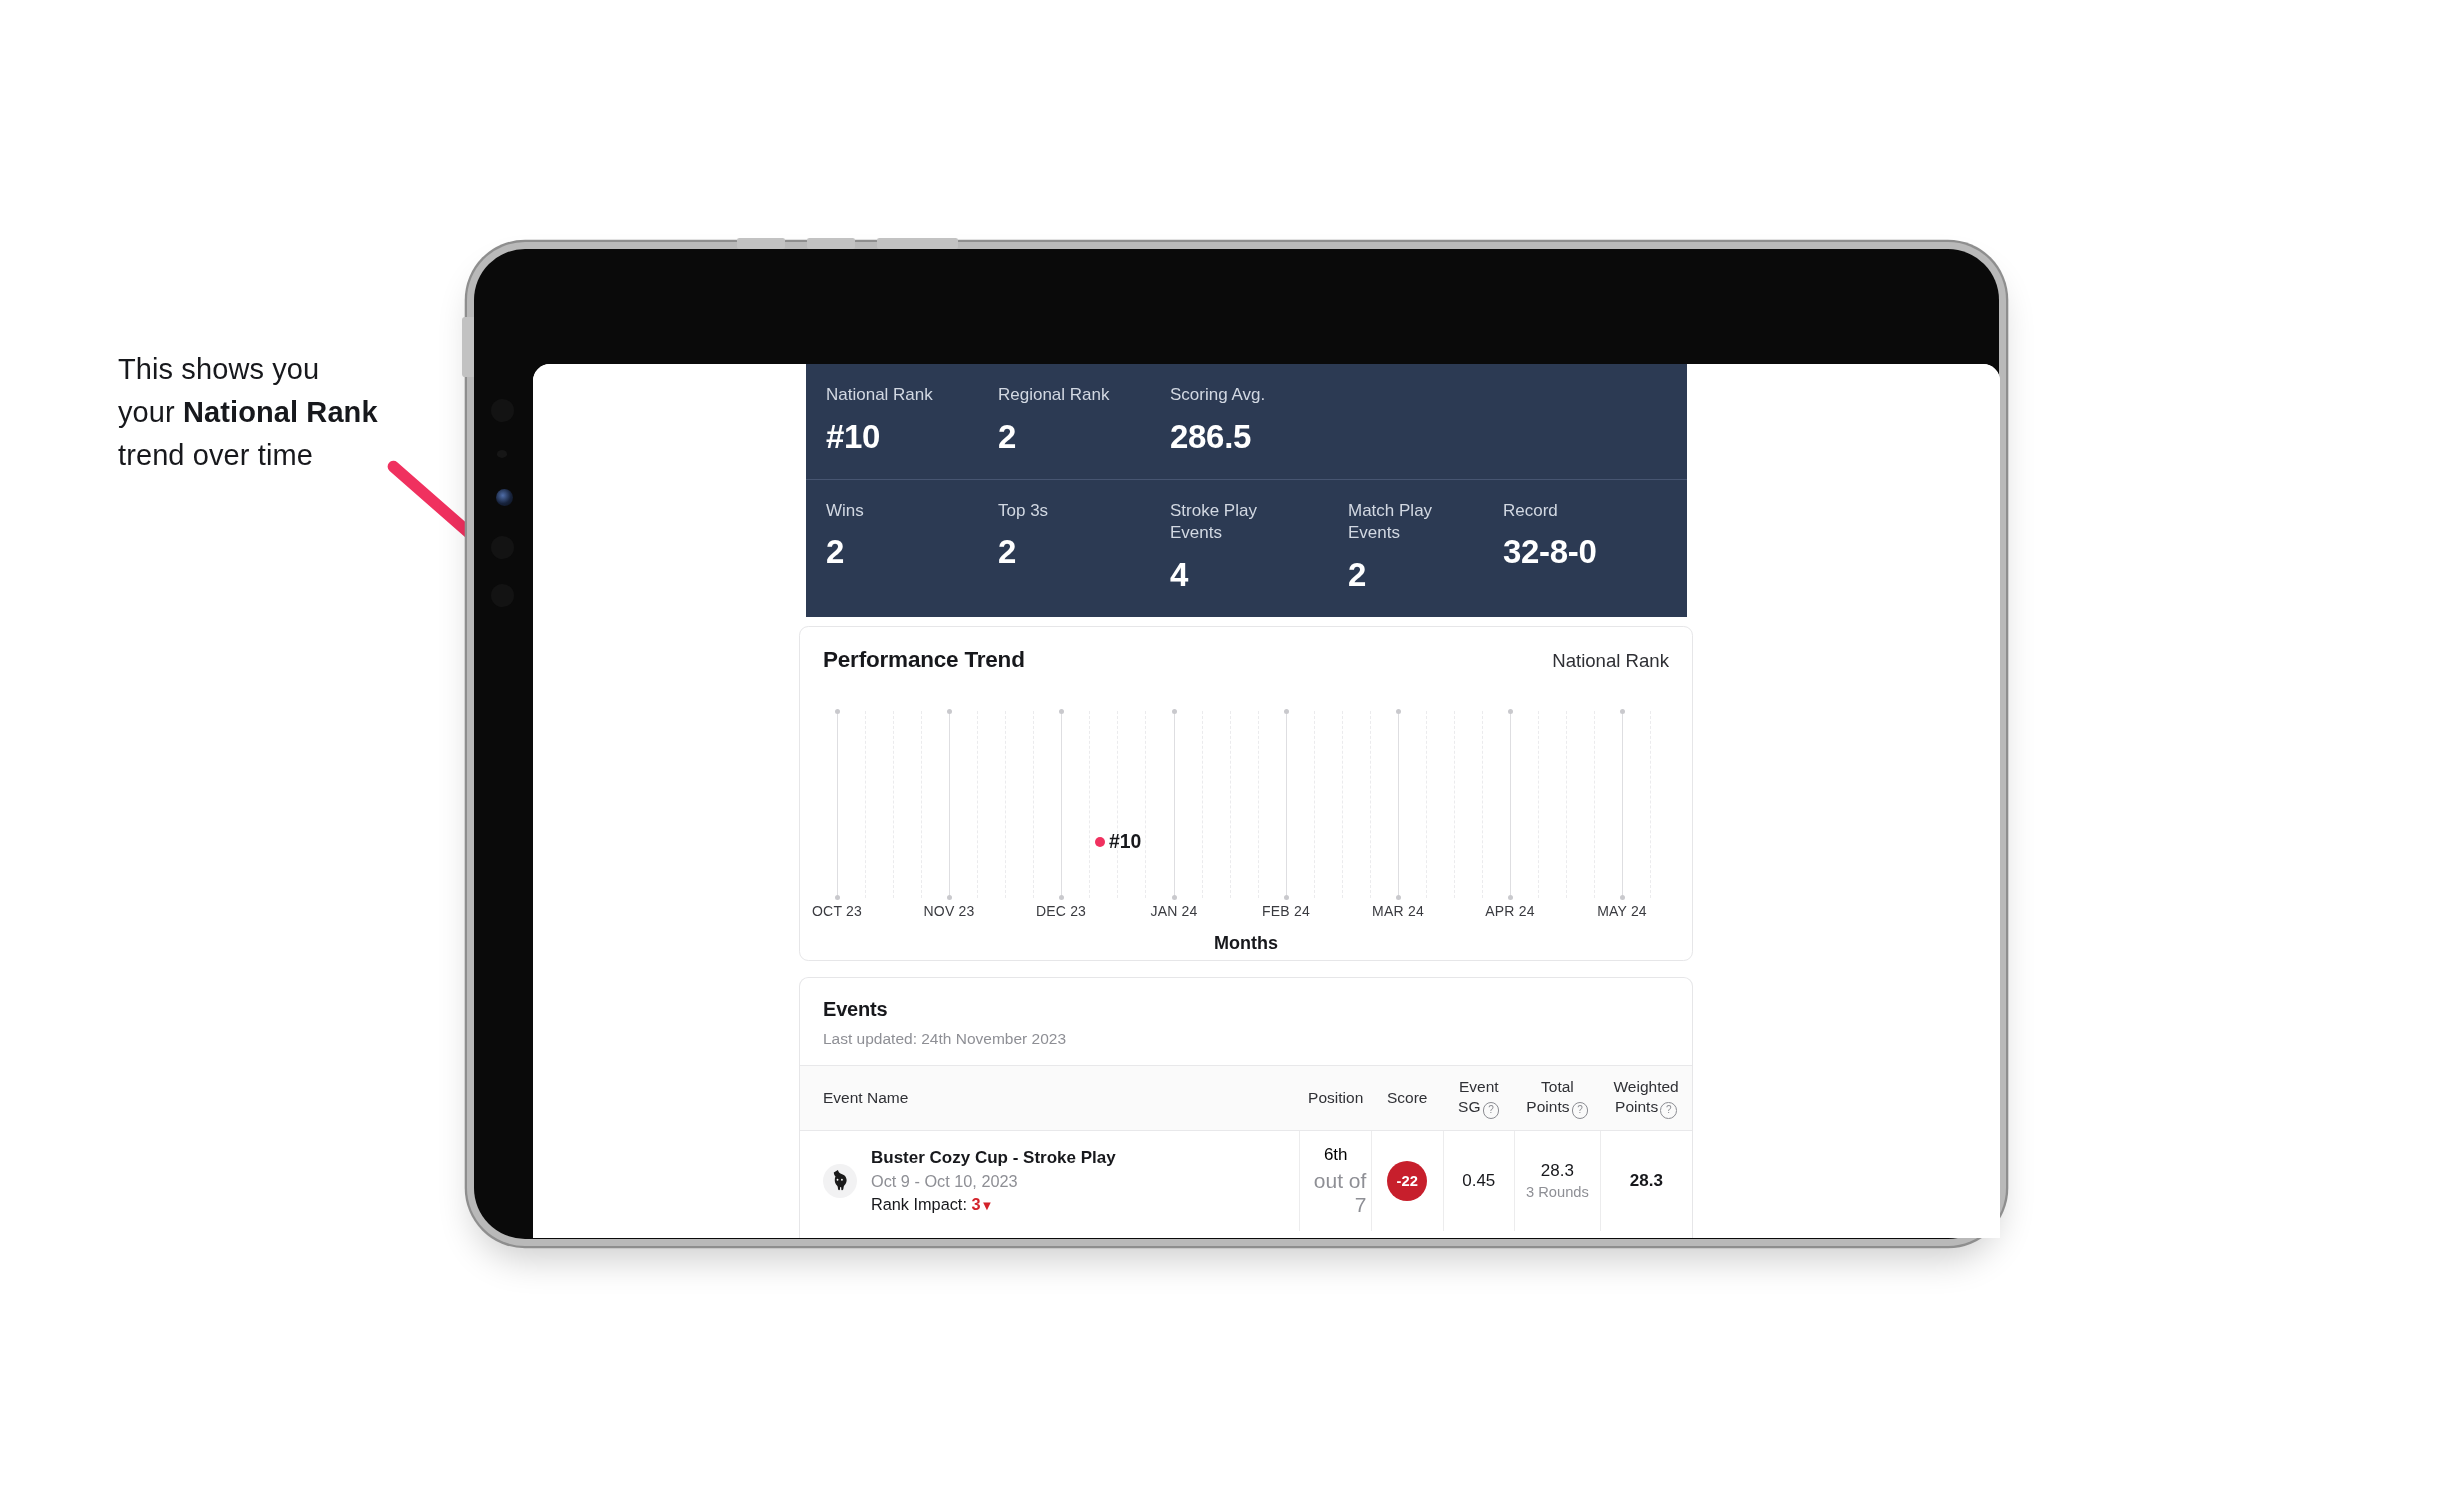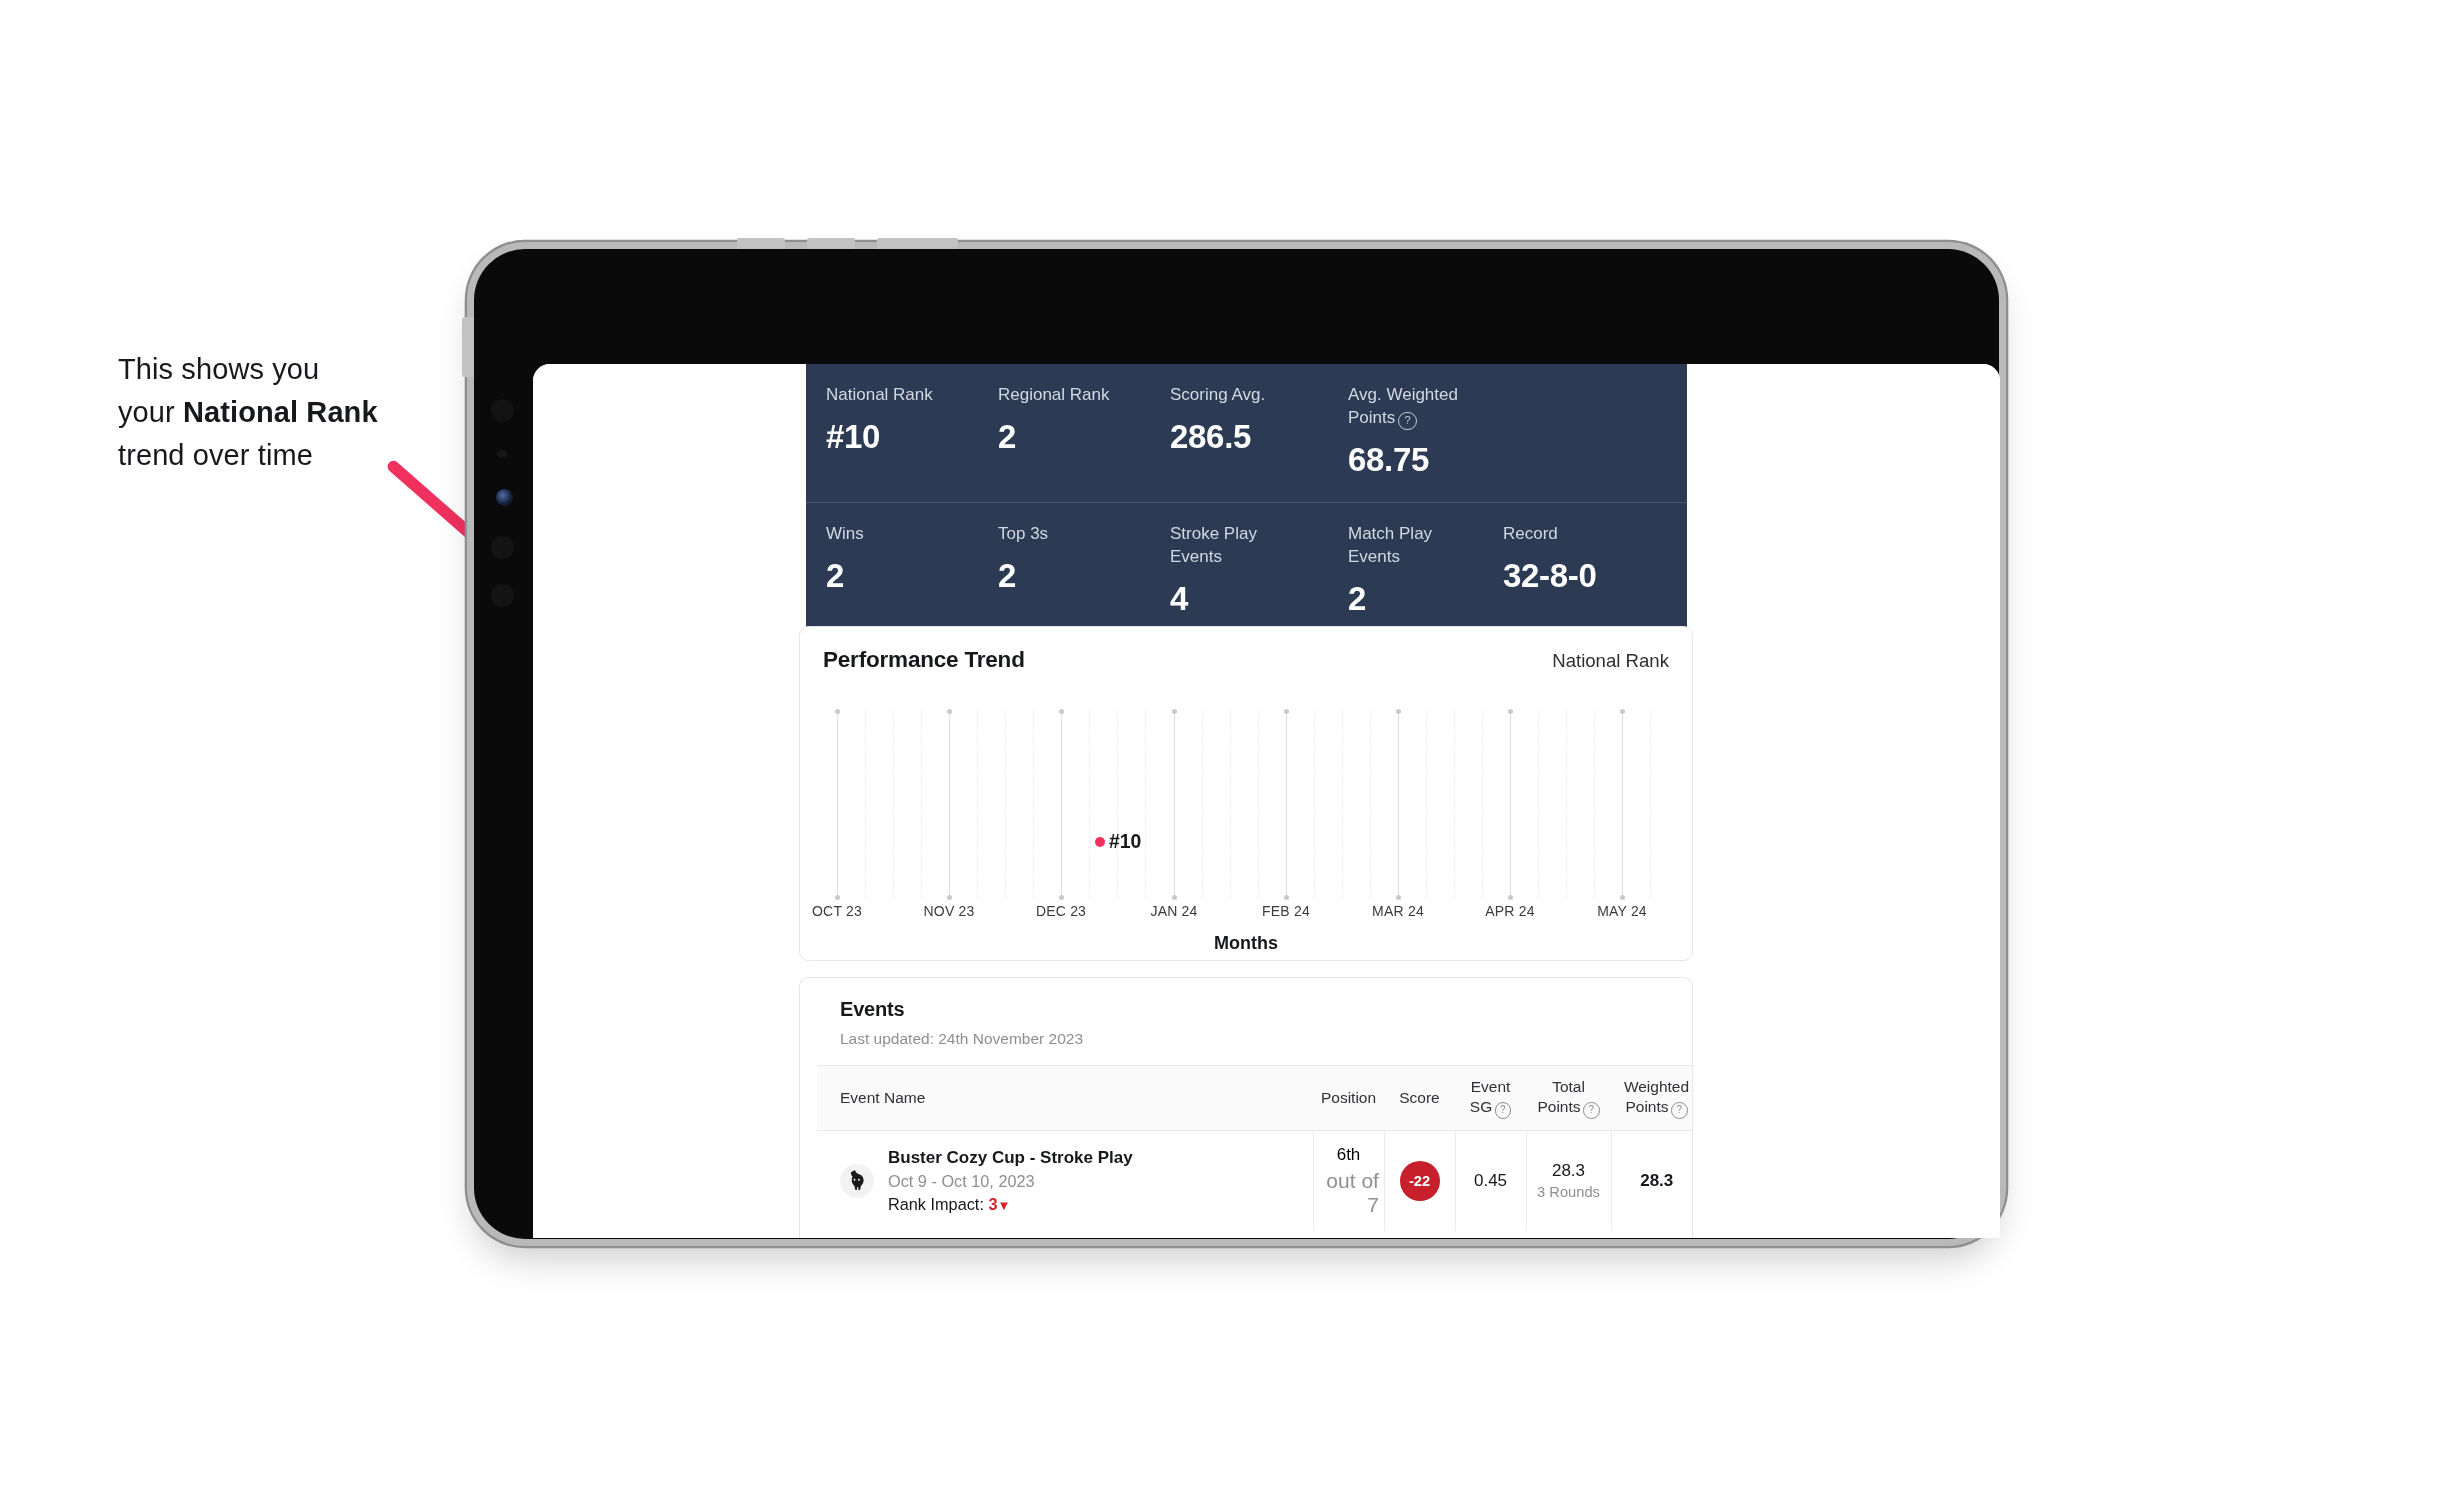--- a/index.html
+++ b/index.html
@@ -149,21 +149,20 @@
     font-weight: 400;
   }
 
   
   .card {
     position: absolute;
     background: #ffffff;
     border: 1.2px solid #e6e6e8;
     border-radius: 9.3px;
     box-sizing: border-box;
-    padding-left: 17px;
   }
 
   
   #perf-card {
     left: 266px;
     top: 262px;
     width: 894px;
     height: 335px;
   }
   #perf-header {
@@ -422,24 +421,20 @@
             <div class="stat-label">National Rank</div>
             <div class="stat-value">#10</div>
           </div>
           <div class="stat-cell">
             <div class="stat-label">Regional Rank</div>
             <div class="stat-value">2</div>
           </div>
           <div class="stat-cell">
             <div class="stat-label">Scoring Avg.</div>
             <div class="stat-value">286.5</div>
-          </div>
-          <div class="stat-cell">
-            <div class="stat-label"><span>Avg. Weighted Points</span><span class="q-mark">?</span></div>
-            <div class="stat-value">68.75</div>
           </div>
         </div>
 
         <div class="stats-row" id="stats-row-2">
           <div class="stat-cell">
             <div class="stat-label">Wins</div>
             <div class="stat-value">2</div>
           </div>
           <div class="stat-cell">
             <div class="stat-label">Top 3s</div>

